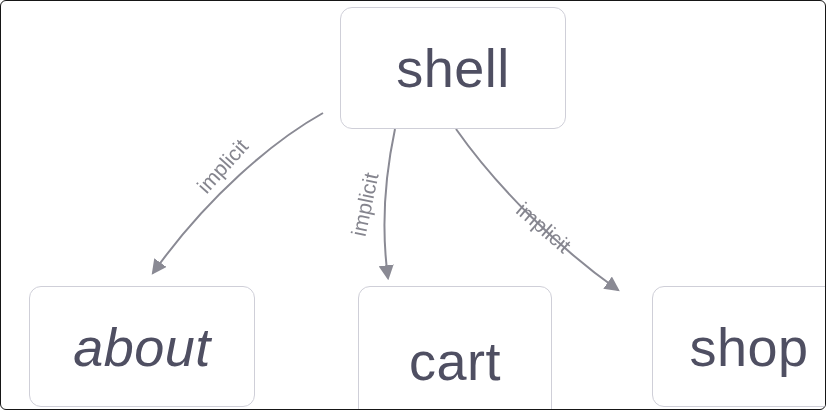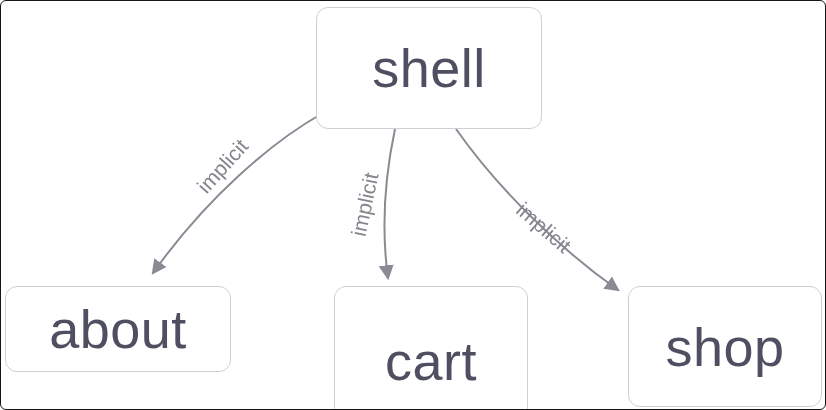--- a/index.html
+++ b/index.html
@@ -38,30 +38,31 @@
   }
   .node {
     position: absolute;
     display: flex;
     align-items: center;
     justify-content: center;
     background: #ffffff;
     border: 1.5px solid #cfcfd8;
     border-radius: 12px;
     box-sizing: border-box;
+    margin-left: 24px;
   }
   .node-label {
     font-size: 54px;
     color: #4f4f62;
     line-height: 1;
     letter-spacing: 0.5px;
     user-select: none;
   }
   #node-shell { left: 315px; top: 6px;   width: 226px; height: 122px; }
-  #node-about { left: 4px;   top: 285px; width: 226px; height: 86px; }
+  #node-about { left: 4px;   top: 285px; width: 226px; height: 121px; font-style: italic; }
   #node-cart  { left: 333px; top: 285px; width: 194px; height: 150px; }
   #node-shop  { left: 627px; top: 285px; width: 194px; height: 121px; }
 </style>
 </head>
 <body>
 
 <div id="canvas">
 
   <svg id="edges" viewBox="0 0 826 410" xmlns="http://www.w3.org/2000/svg">
     <defs>

